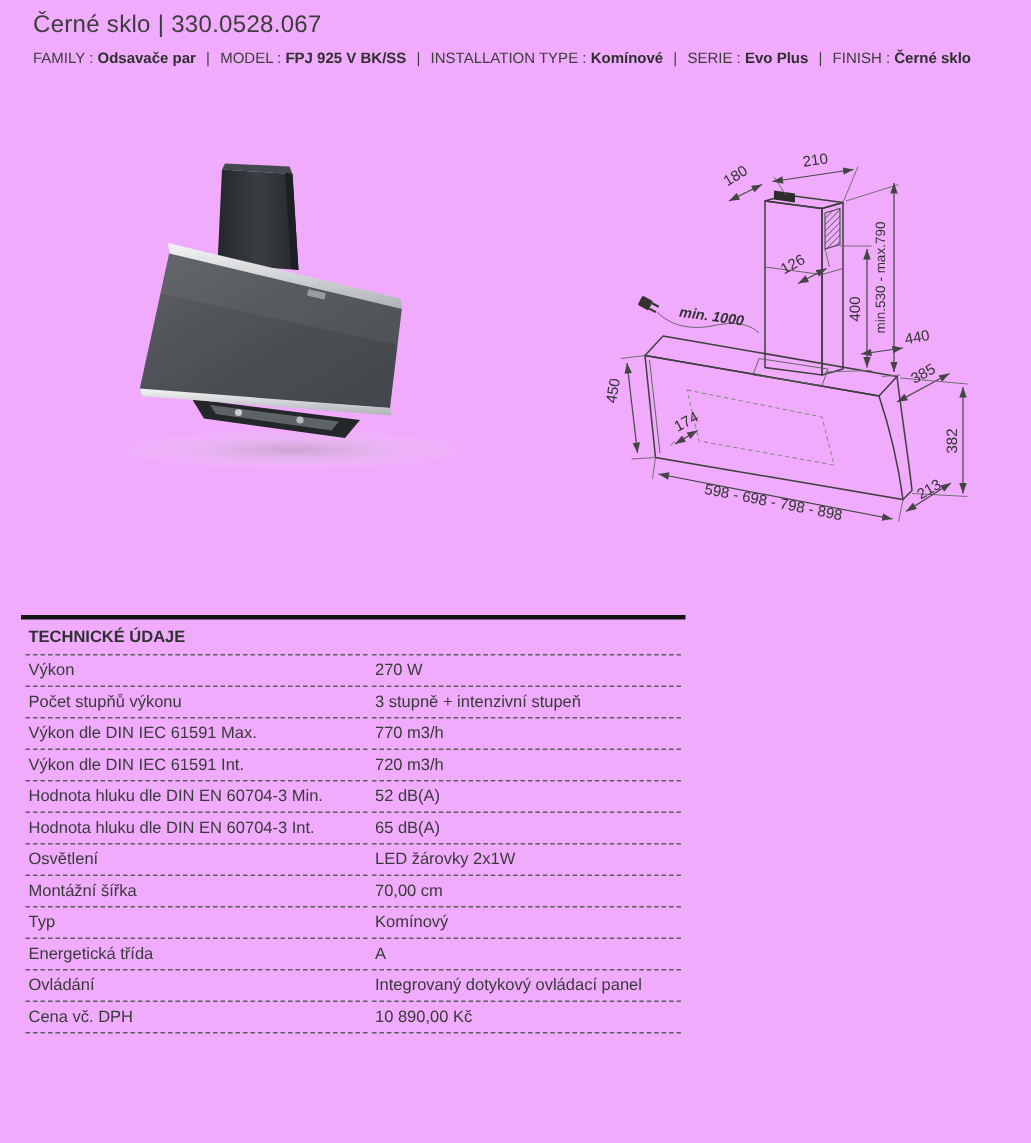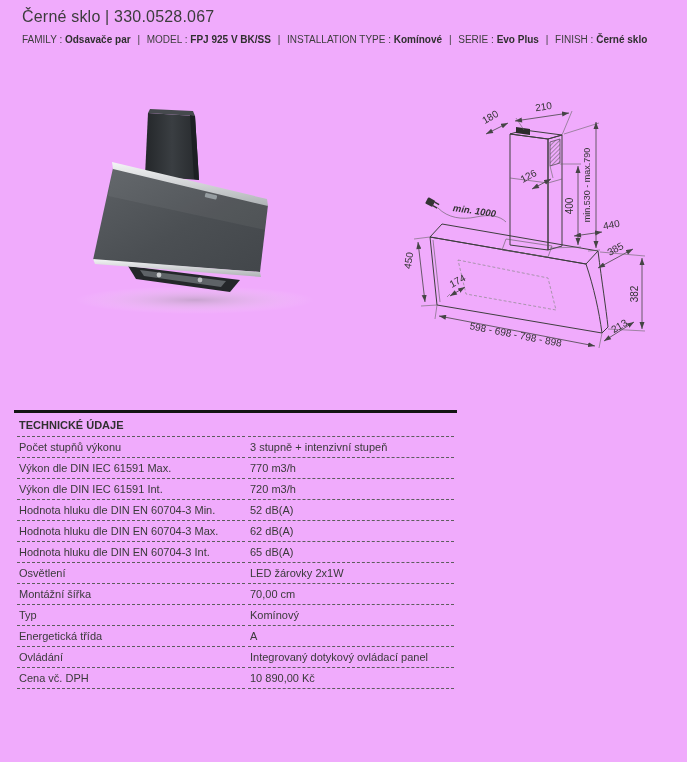--- a/index.html
+++ b/index.html
@@ -208,40 +208,40 @@
 
   <table class="spec">
     <thead>
       <tr>
         <th>TECHNICKÉ ÚDAJE</th>
         <th></th>
       </tr>
     </thead>
     <tbody>
       <tr>
+          <td class="c1">Výkon</td>
+          <td>270 W</td>
+        </tr>
+      <tr>
           <td class="c1">Počet stupňů výkonu</td>
           <td>3 stupně + intenzivní stupeň</td>
         </tr>
       <tr>
           <td class="c1">Výkon dle DIN IEC 61591 Max.</td>
           <td>770 m3/h</td>
         </tr>
       <tr>
           <td class="c1">Výkon dle DIN IEC 61591 Int.</td>
           <td>720 m3/h</td>
         </tr>
       <tr>
           <td class="c1">Hodnota hluku dle DIN EN 60704-3 Min.</td>
           <td>52 dB(A)</td>
         </tr>
       <tr>
-          <td class="c1">Hodnota hluku dle DIN EN 60704-3 Max.</td>
-          <td>62 dB(A)</td>
-        </tr>
-      <tr>
           <td class="c1">Hodnota hluku dle DIN EN 60704-3 Int.</td>
           <td>65 dB(A)</td>
         </tr>
       <tr>
           <td class="c1">Osvětlení</td>
           <td>LED žárovky 2x1W</td>
         </tr>
       <tr>
           <td class="c1">Montážní šířka</td>
           <td>70,00 cm</td>

